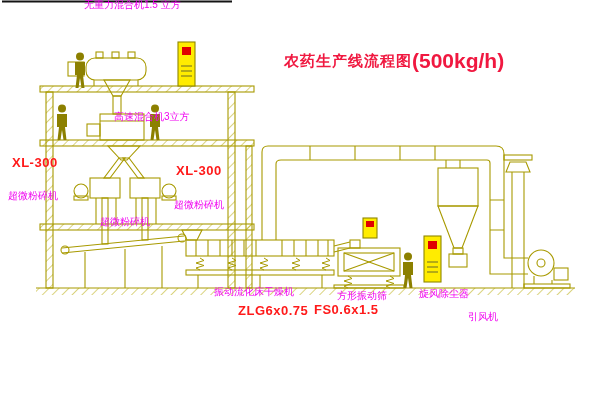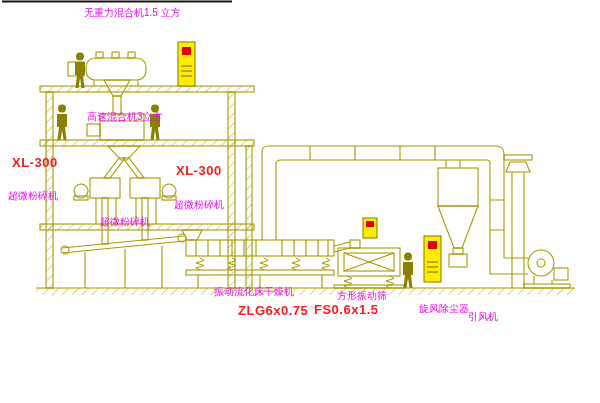--- a/index.html
+++ b/index.html
@@ -168,34 +168,37 @@
       <rect x="366" y="221" width="8" height="6" fill="#e00000" stroke="none"></rect>
     </g>
 
     <use href="#person" x="80" y="52"></use>
     <use href="#person" x="155" y="104"></use>
     <use href="#person" x="62" y="104"></use>
     <use href="#person" x="408" y="252"></use>
   </g>
 </svg>
 
-
-<div class="lbl magenta" style="left:84px;top:8px">无重力混合机1.5 立方</div>
-<div class="lbl magenta" style="left:87px;top:112px">高速混合机3立方</div>
+<div class="title-wrap">
+  <span class="main">农药生产线流程图</span><span class="cap">(500kg/h)</span>
+</div>
+
+<div class="lbl magenta" style="left:84px;top:0">无重力混合机1.5 立方</div>
+<div class="lbl magenta" style="left:114px;top:112px">高速混合机3立方</div>
 
 <div class="lbl red" style="left:12px;top:156px">XL-300</div>
 <div class="lbl magenta" style="left:8px;top:191px">超微粉碎机</div>
 
 <div class="lbl red" style="left:176px;top:164px">XL-300</div>
 <div class="lbl magenta" style="left:174px;top:200px">超微粉碎机</div>
 
 <div class="lbl magenta" style="left:100px;top:217px">超微粉碎机</div>
 
 <div class="lbl magenta" style="left:214px;top:287px">振动流化床干燥机</div>
 <div class="lbl red" style="left:238px;top:304px">ZLG6x0.75</div>
 
 <div class="lbl magenta" style="left:337px;top:291px">方形振动筛</div>
 <div class="lbl red" style="left:314px;top:303px">FS0.6x1.5</div>
 
-<div class="lbl magenta" style="left:419px;top:304px">旋风除尘器</div>
+<div class="lbl magenta" style="left:419px;top:289px">旋风除尘器</div>
 <div class="lbl magenta" style="left:468px;top:312px">引风机</div>
 
 </div>
 
 </body></html>

